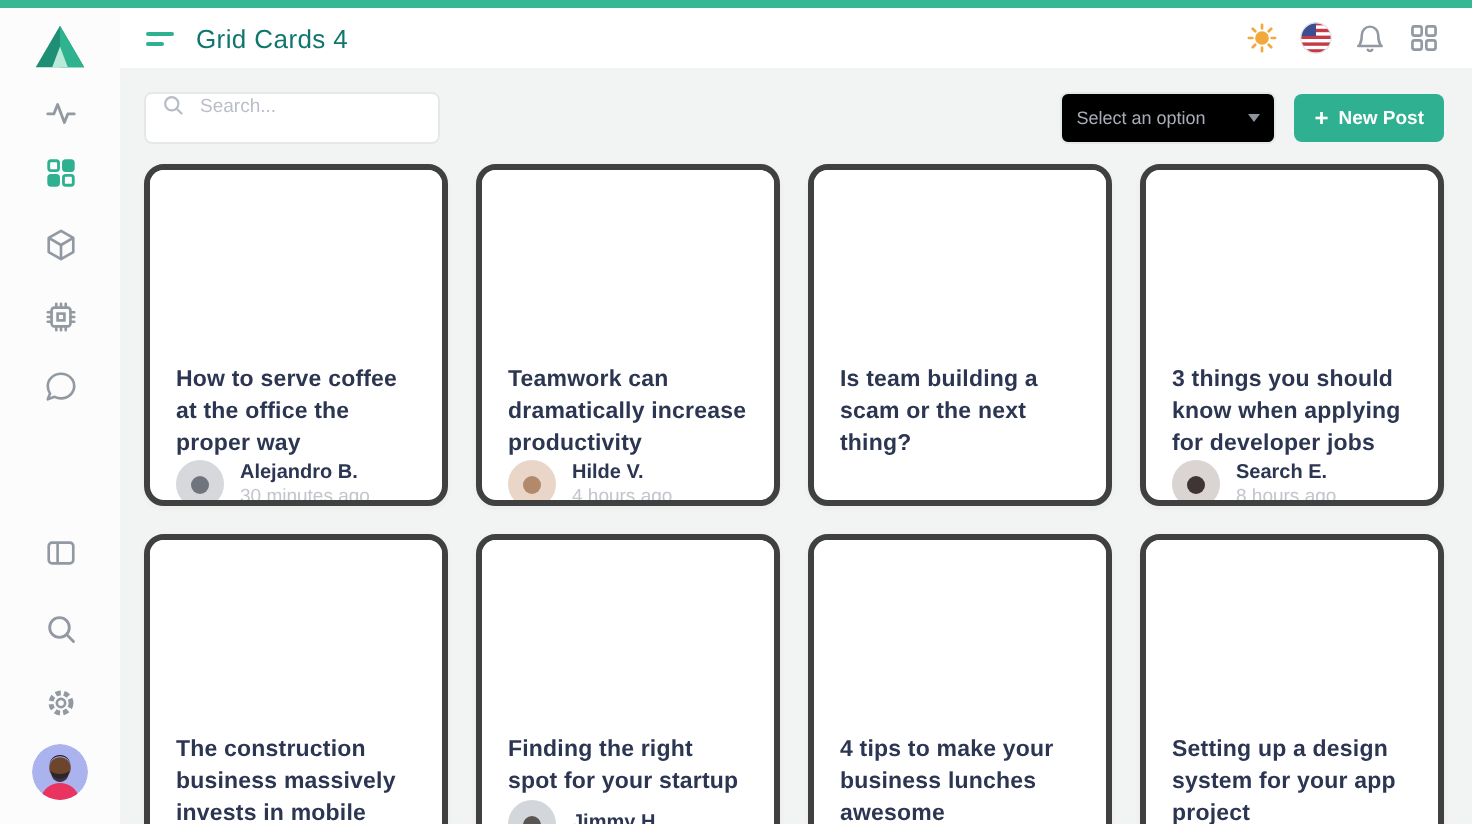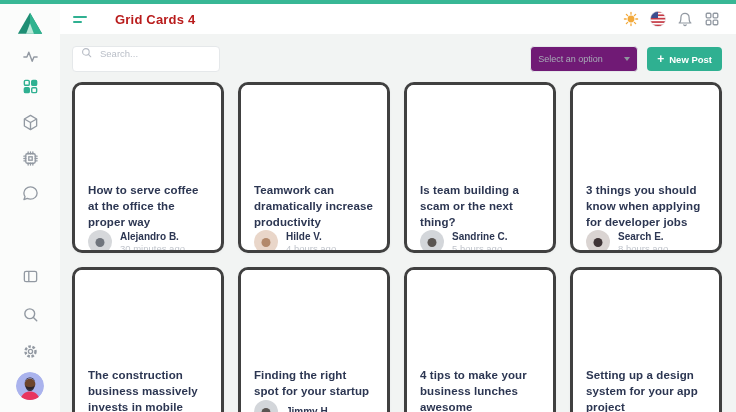--- a/index.html
+++ b/index.html
@@ -20,33 +20,33 @@
   .pos-activity{top:44px}.pos-grid{top:74px}.pos-box{top:110px}.pos-cpu{top:146px}
   .pos-chat{top:181px}.pos-layout{top:264px}.pos-search{top:302px}.pos-gear{top:339px}
   .side-avatar{position:absolute;top:368px;left:16px;width:28px;height:28px;border-radius:50%;overflow:hidden;cursor:pointer;}
   .side-avatar svg{width:28px;height:28px;display:block;}
   
   .header{position:absolute;top:4px;left:60px;width:676px;height:30px;background:#ffffff;display:flex;align-items:center;}
   .hamburger{margin-left:13px;width:14px;cursor:pointer;}
   .hamburger i{display:block;height:2px;border-radius:1px;background:#2fb091;}
   .hamburger i:first-child{width:14px;margin-bottom:3px;}
   .hamburger i:last-child{width:9px;}
-  .page-title{margin-left:28px;font-size:13px;font-weight:bold;color:#b91c1c;letter-spacing:.2px;}
+  .page-title{margin-left:11px;font-size:13px;font-weight:normal;color:#0f766e;letter-spacing:.2px;}
   .header-actions{margin-left:auto;margin-right:16px;display:flex;align-items:center;gap:11px;}
   .hicon{width:16px;height:16px;cursor:pointer;color:#9299a2;}
   .hicon svg{width:16px;height:16px;display:block;}
   
   .content{position:absolute;top:34px;left:60px;width:676px;height:378px;background:#f2f4f3;overflow:hidden;}
   .controls{display:flex;align-items:center;padding:12px 14px 0 12px;}
   .searchbox{display:flex;align-items:flex-start;gap:6px;width:130px;height:24px;background:#fff;border:1px solid #e5e8ea;border-radius:4px;padding:0 8px;}
   .searchbox svg{width:11px;height:11px;color:#b7bcc5;flex:none;}
   .searchbox input{border:0;outline:0;flex:1;min-width:0;font-size:9.5px;color:#6b7280;background:transparent;font-family:inherit;}
   .searchbox input::placeholder{color:#b9bec7;}
   .right-controls{margin-left:auto;display:flex;align-items:center;gap:9px;}
-  .selectbox{display:flex;align-items:center;justify-content:space-between;width:92px;height:24px;background:#701a75;border:1px solid #e5e8ea;border-radius:4px;padding:0 7px;cursor:pointer;}
+  .selectbox{display:flex;align-items:center;justify-content:space-between;width:92px;height:24px;background:#000000;border:1px solid #e5e8ea;border-radius:4px;padding:0 7px;cursor:pointer;}
   .selectbox .sel-label{font-size:9px;color:#a7adb7;}
   .chev{width:0;height:0;border-left:3.5px solid transparent;border-right:3.5px solid transparent;border-top:4px solid #8f959e;}
   .newpost{display:flex;align-items:center;gap:5px;height:24px;padding:0 10px;background:#2fb091;border:0;border-radius:4px;color:#fff;font-size:9.5px;font-weight:bold;cursor:pointer;font-family:inherit;}
   .newpost .plus{font-size:12px;font-weight:bold;line-height:1;}
   
   .cards{display:grid;grid-template-columns:repeat(4,1fr);gap:14px;grid-auto-rows:171px;padding:10px 14px 0 12px;}
   .card{background:#fff;border-radius:10px;border:3px solid #404040;box-shadow:0 1px 3px rgba(40,50,70,.04);display:flex;flex-direction:column;overflow:hidden;cursor:pointer;}
   .card-img{height:97px;flex:none;background:#fff;}
   .card-title{padding:0 13px;font-size:11.5px;font-weight:bold;line-height:1.4;color:#2c3652;letter-spacing:.1px;}
   .card-footer{margin-top:auto;padding:0 13px 11px;display:flex;align-items:center;gap:8px;}
@@ -255,31 +255,20 @@
         <span class="meta">
           <span class="author">Hilde V.</span>
           <span class="time">4 hours ago</span>
         </span>
       </div>
     </article>
 
     <article class="card">
       <div class="card-img"></div>
       <div class="card-title">Is team building a scam or the next thing?</div>
-      <div class="card-footer">
-        <span class="avatar" data-tone="gray2">
-            <svg viewBox="0 0 24 24">
-              <use href="#person"></use>
-            </svg>
-          </span>
-        <span class="meta">
-          <span class="author">Sandrine C.</span>
-          <span class="time">5 hours ago</span>
-        </span>
-      </div>
     </article>
 
     <article class="card">
       <div class="card-img"></div>
       <div class="card-title">3 things you should know when applying for developer jobs</div>
       <div class="card-footer">
         <span class="avatar" data-tone="dark">
             <svg viewBox="0 0 24 24">
               <use href="#person"></use>
             </svg>

